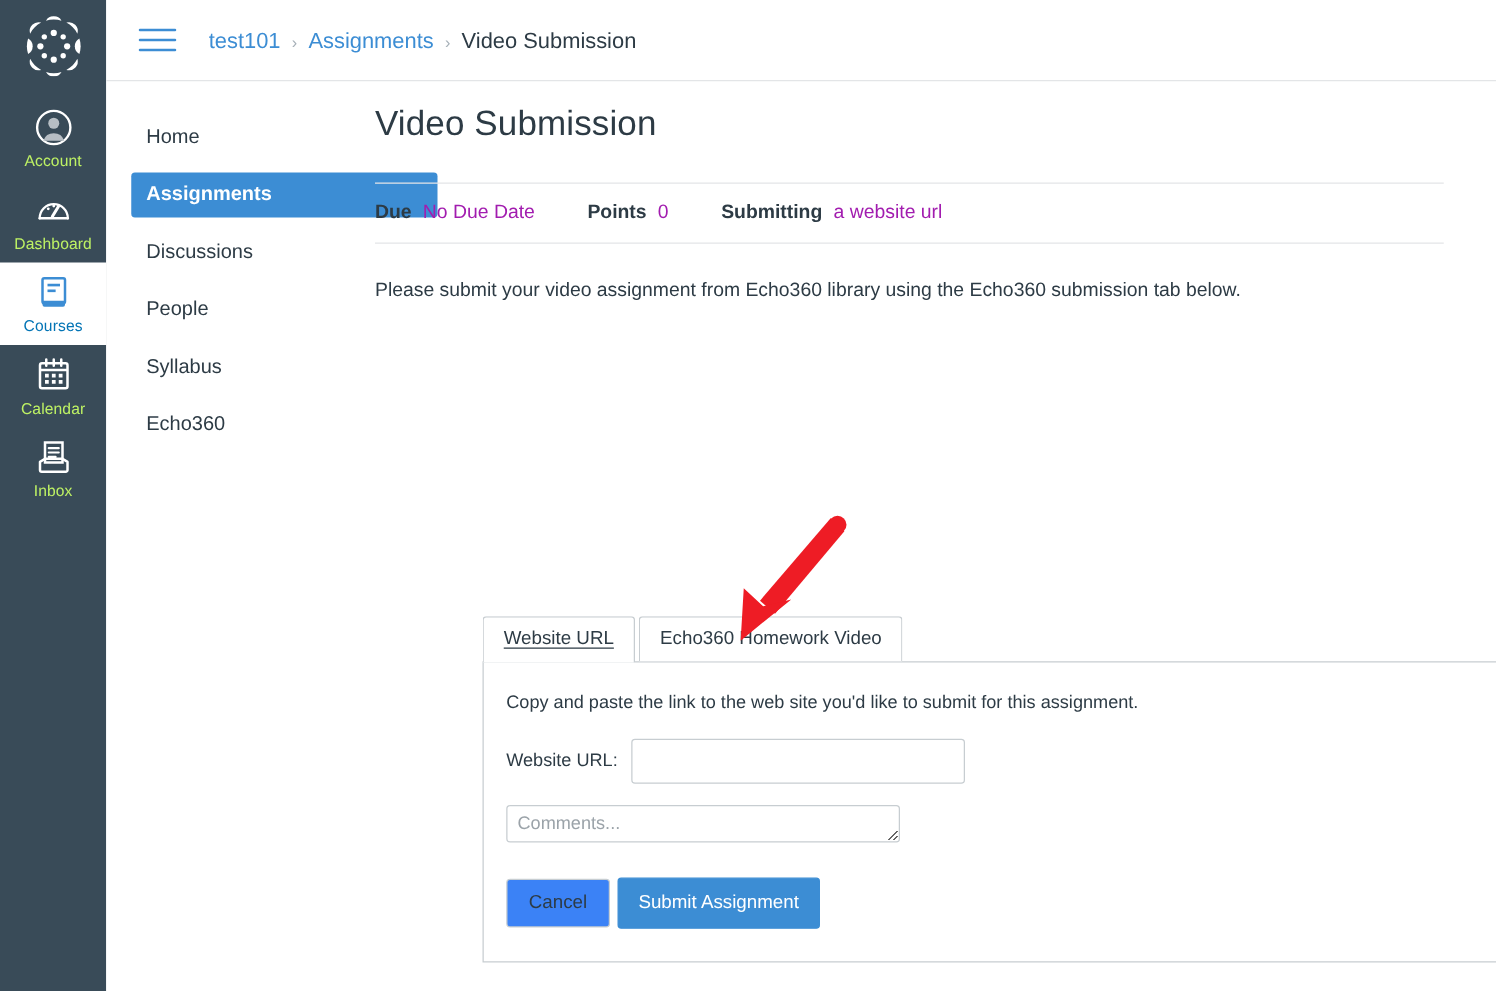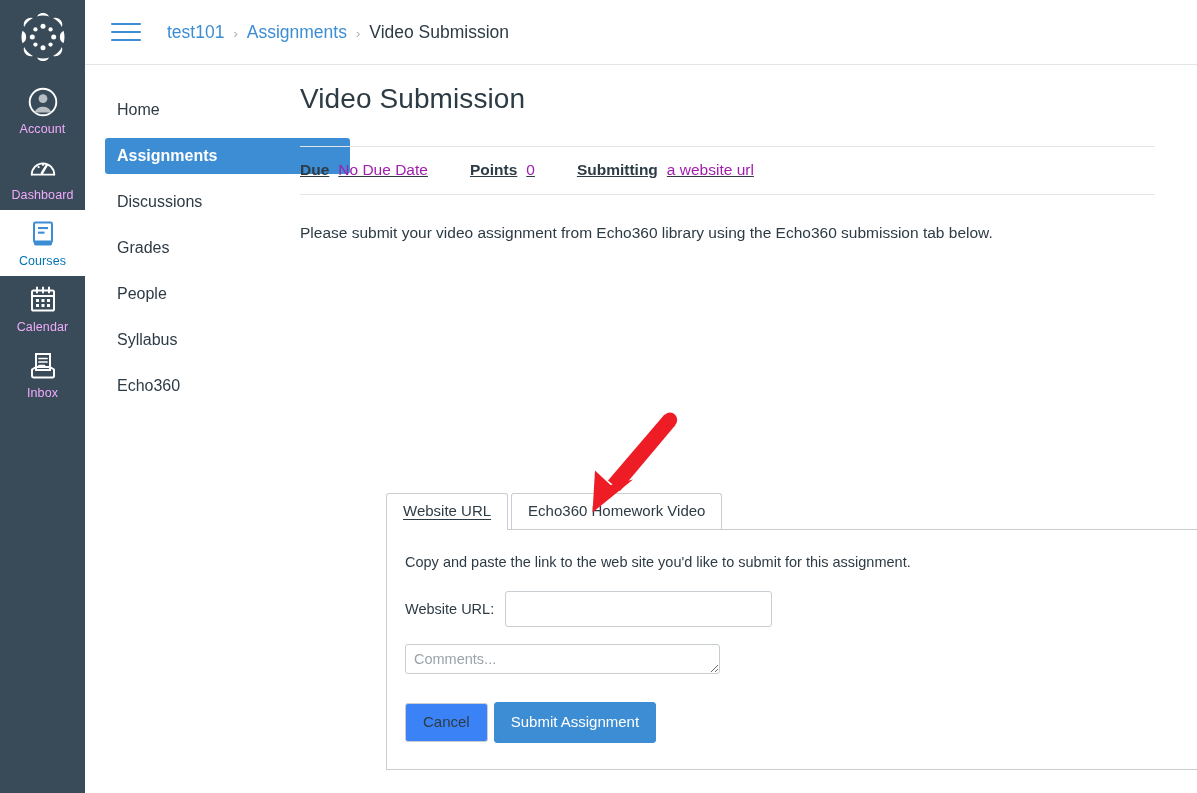--- a/index.html
+++ b/index.html
@@ -46,21 +46,21 @@
   }
   .gnav-item .gnav-icon {
     display: block;
     height: 30px;
     margin-bottom: 5px;
   }
   .gnav-item .gnav-label {
     font-size: 12.5px;
     line-height: 15px;
     letter-spacing: .1px;
-    color: #f0abfc;
+    color: #bef264;
   }
   .gnav-item.active {
     background: #ffffff;
   }
   .gnav-item.active .gnav-label { color: #0374B5; }
 
   
   #main {
     position: absolute;
     left: 85px; top: 0;
@@ -150,21 +150,21 @@
   #assignment-meta {
     margin-top: 28px;
     border-top: 1px solid #E3E5E7;
     border-bottom: 1px solid #E3E5E7;
     padding: 14px 0 15px 0;
     display: flex;
     align-items: baseline;
     font-size: 15.5px;
     color: #2D3B45;
   }
-  .meta-group { display: flex; align-items: baseline; text-decoration: underline; }
+  .meta-group { display: flex; align-items: baseline; }
   .meta-label { font-weight: bold; margin-right: 9px; }
   .meta-value { color: #a21caf; }
   .meta-gap { width: 42px; }
   #assignment-description {
     margin-top: 27px;
     font-size: 15.5px;
     line-height: 22px;
     color: #2D3B45;
   }
 
@@ -405,21 +405,20 @@
         <a class="bc-link">Assignments</a>
         <span class="bc-sep">›</span>
         <span class="bc-current">Video Submission</span>
       </div>
     </div>
 
     <nav id="course-nav">
       <a class="cnav-item">Home</a>
       <a class="cnav-item active">Assignments</a>
       <a class="cnav-item">Discussions</a>
-      <a class="cnav-item">Grades</a>
       <a class="cnav-item">People</a>
       <a class="cnav-item">Syllabus</a>
       <a class="cnav-item">Echo360</a>
     </nav>
 
     <div id="content">
       <h1 id="assignment-title">Video Submission</h1>
 
       <div id="assignment-meta">
         <div class="meta-group">

